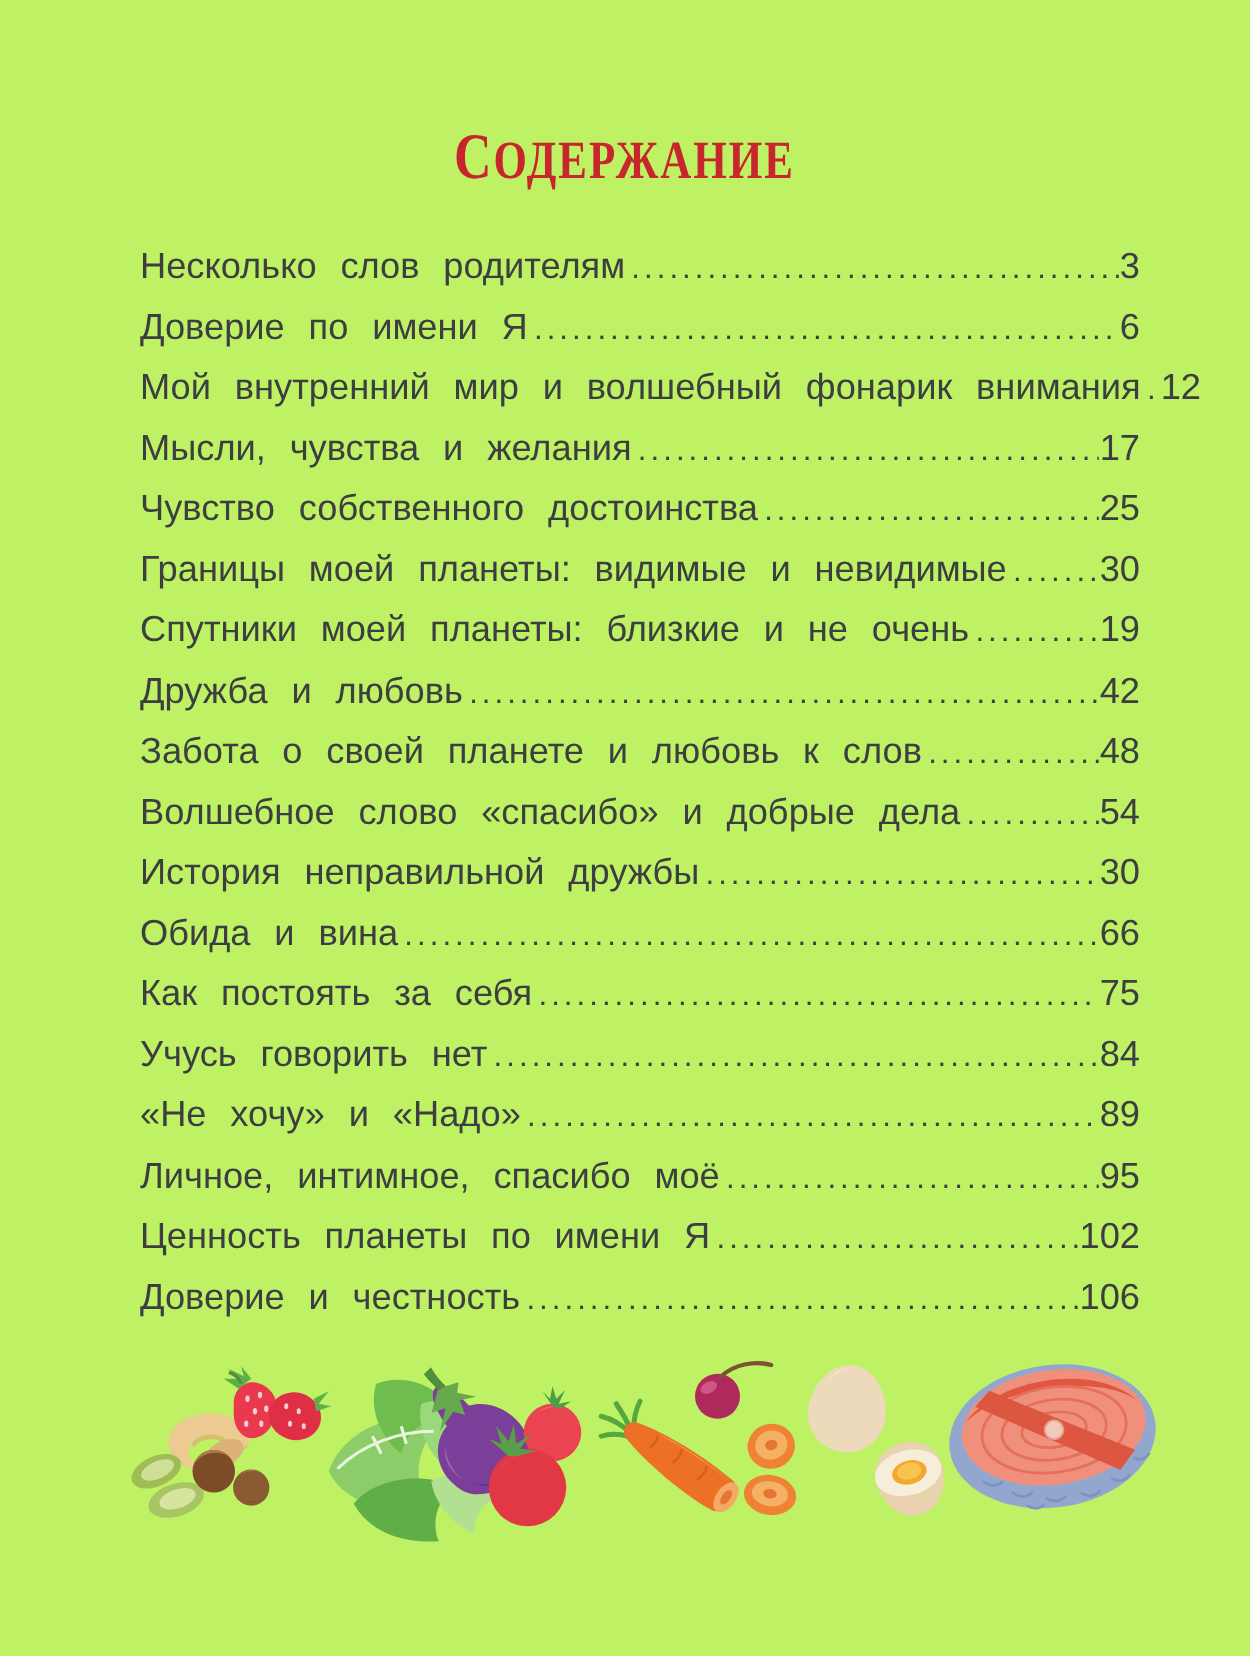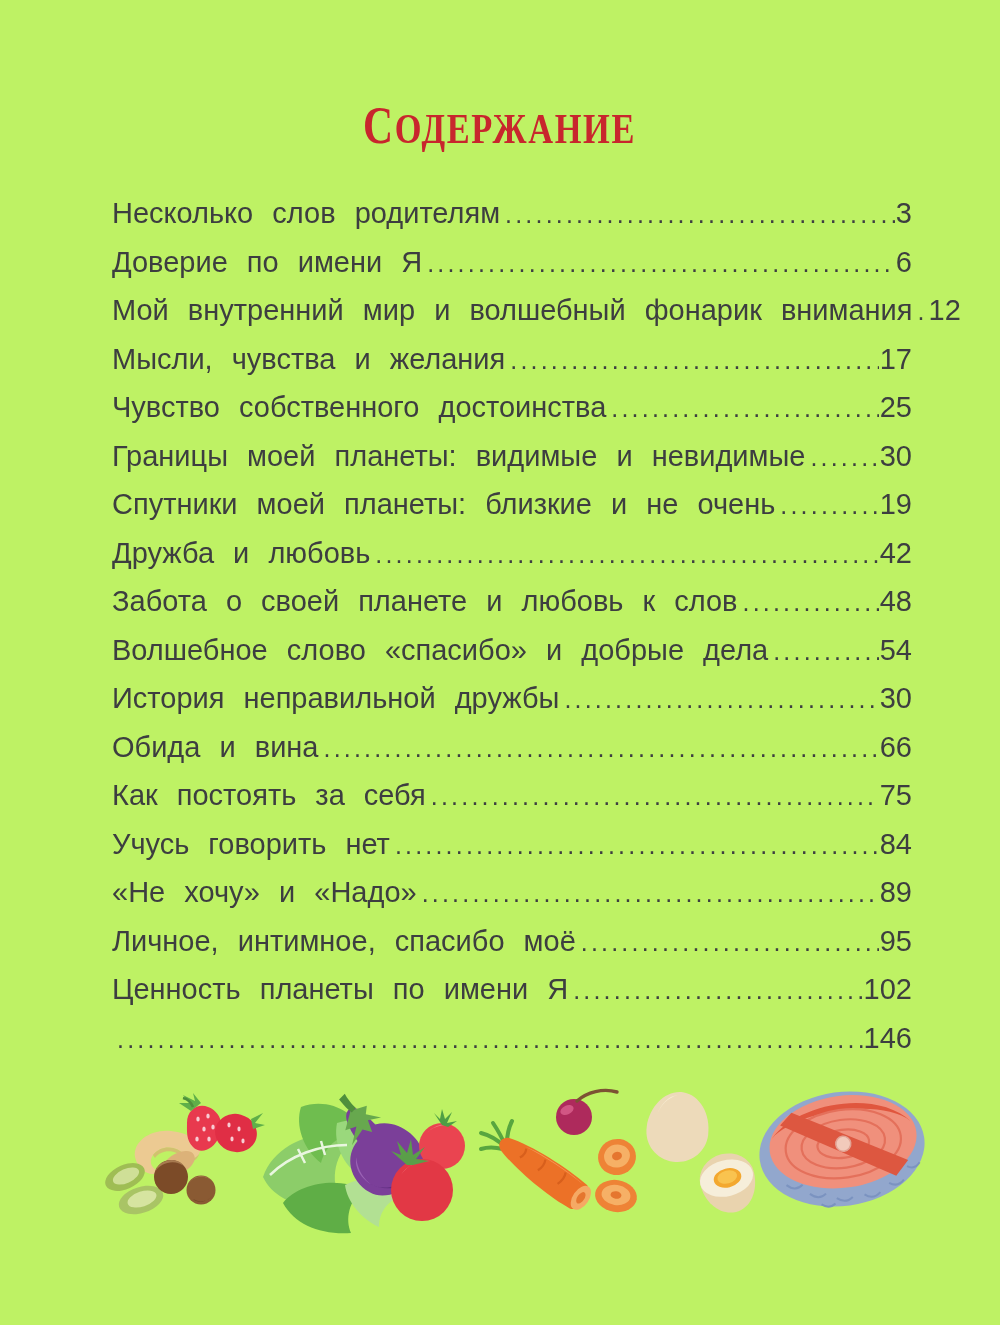--- a/index.html
+++ b/index.html
@@ -134,22 +134,23 @@
         <span class="toc-title">Личное, интимное, спасибо моё</span>
         <span class="toc-dots"></span>
         <span class="toc-page">95</span>
       </div>
       <div class="toc-row">
         <span class="toc-title">Ценность планеты по имени Я</span>
         <span class="toc-dots"></span>
         <span class="toc-page">102</span>
       </div>
       <div class="toc-row">
-        <span class="toc-dots"></span>
-        <span class="toc-page">146</span>
+        <span class="toc-title">Доверие и честность</span>
+        <span class="toc-dots"></span>
+        <span class="toc-page">106</span>
       </div>
     </div>
 
   <svg class="food-band" viewBox="0 0 830 155" xmlns="http://www.w3.org/2000/svg">
 
     <g>
 
       <g>
         <path d="M30,72 C28,56 46,44 66,46 C84,48 96,56 95,66 C94,73 86,76 80,71 C72,60 56,60 48,70 C43,77 47,85 55,86 C48,93 33,87 30,72 Z" fill="#ecca92"></path>
         <path d="M48,70 C56,60 72,60 80,71 C84,76 91,74 94,69 C92,76 85,79 79,74 C71,64 57,64 50,73 Z" fill="#d9ad74" opacity="0.7"></path>

